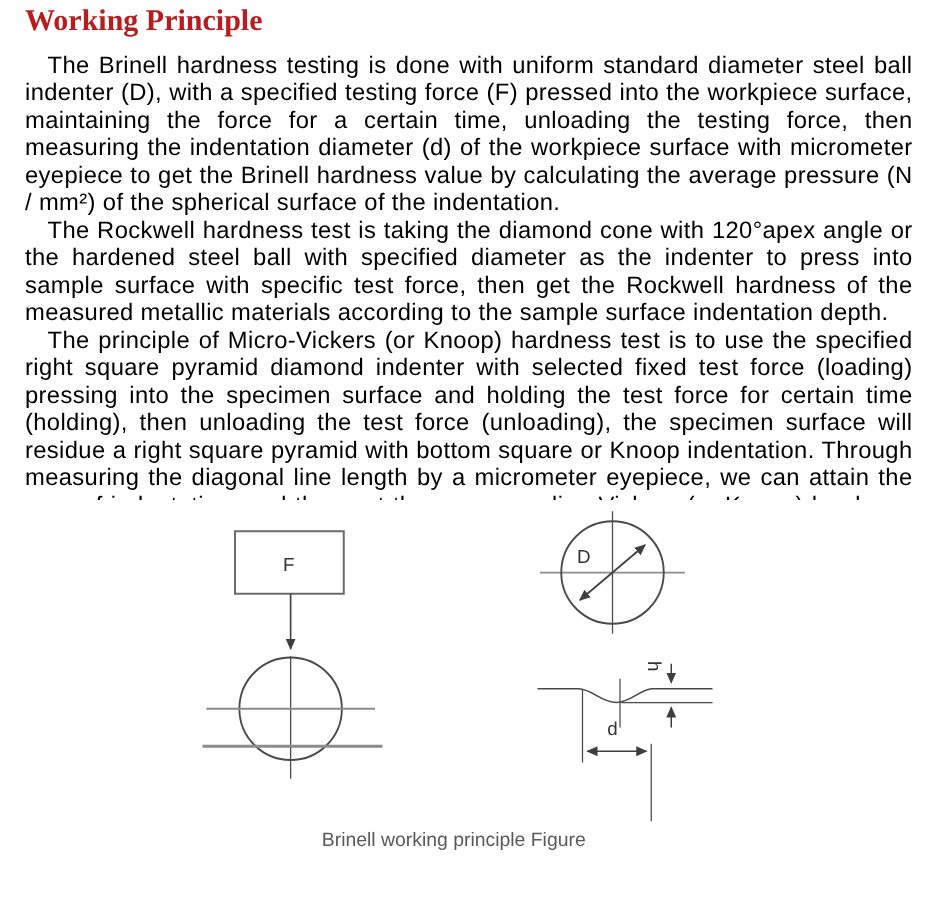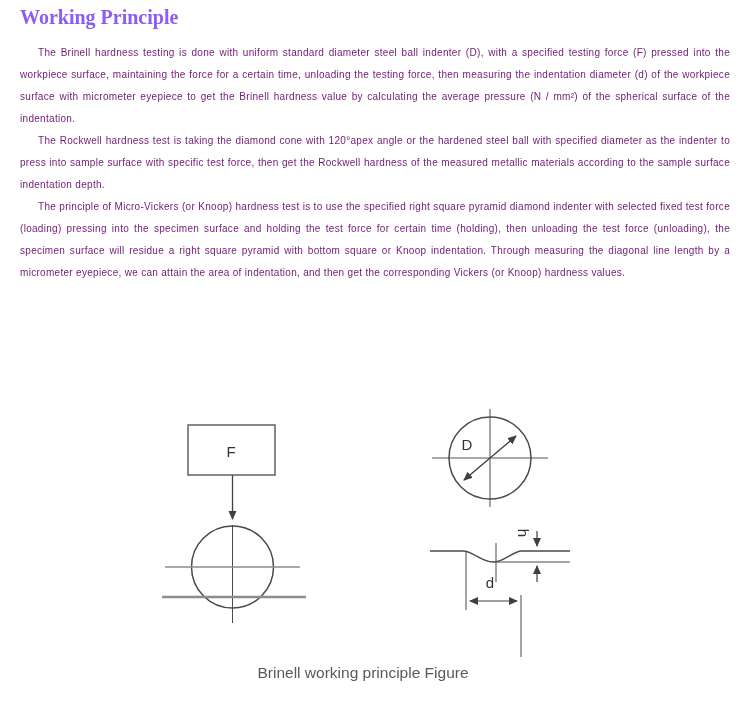--- a/index.html
+++ b/index.html
@@ -10,37 +10,37 @@
     box-sizing: border-box;
     padding: 0 20px;
     background: #ffffff;
     font-family: "Liberation Sans", sans-serif;
     overflow: hidden;
   }
   h1.doc-title {
     margin: 5px 0 0 0;
     font-family: "Liberation Serif", serif;
     font-weight: bold;
-    font-size: 20px;
+    font-size: 24px;
     line-height: 24px;
-    color: #8b5cf6;
+    color: #b91c1c;
   }
   .body-text {
     margin-top: 13px;
     height: 358px;
     overflow: hidden;
   }
   .body-text p {
     margin: 0;
     text-align: justify;
     text-indent: 18px;
-    font-size: 10px;
+    font-size: 19px;
     line-height: 22px;
     letter-spacing: 0.3px;
-    color: #701a75;
+    color: #000000;
   }
   figure.brinell {
     margin: 0 0 0 -20px;
     padding: 0;
     width: 750px;
   }
   figure.brinell svg { display: block; }
   figcaption.fig-caption {
     width: 750px;
     margin-top: 2px;

